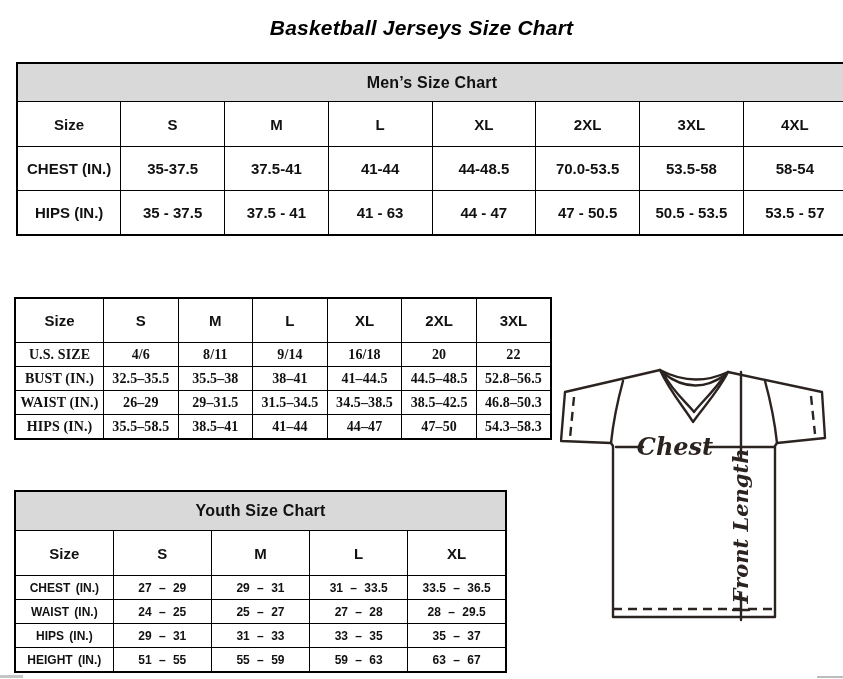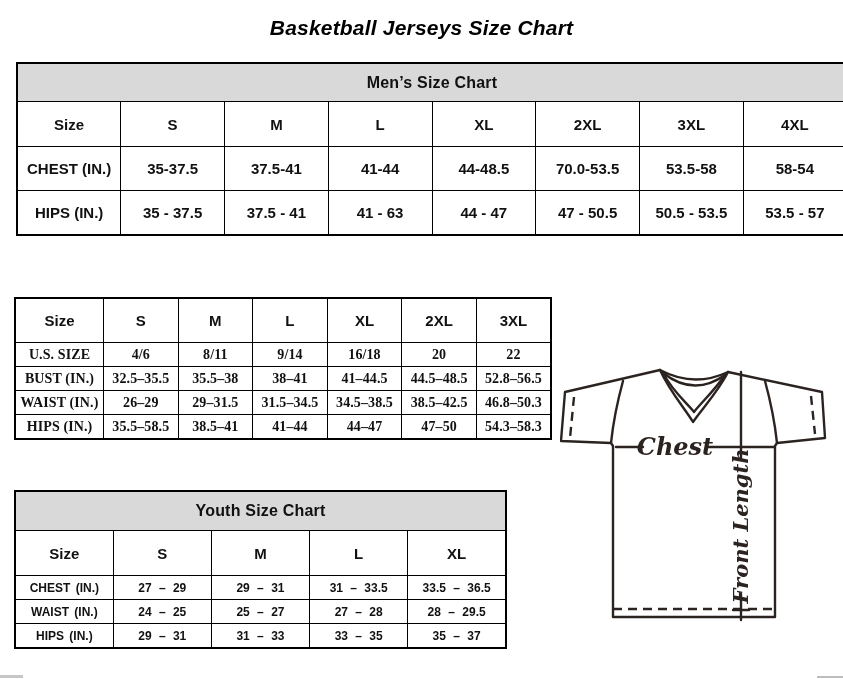--- a/index.html
+++ b/index.html
@@ -177,20 +177,27 @@
           <td>27 – 28</td>
           <td>28 – 29.5</td>
         </tr>
         <tr class="data-row">
           <th class="row-label">HIPS (IN.)</th>
           <td>29 – 31</td>
           <td>31 – 33</td>
           <td>33 – 35</td>
           <td>35 – 37</td>
         </tr>
+        <tr class="data-row">
+          <th class="row-label">HEIGHT (IN.)</th>
+          <td>51 – 55</td>
+          <td>55 – 59</td>
+          <td>59 – 63</td>
+          <td>63 – 67</td>
+        </tr>
       </tbody>
     </table>
 
   <div class="diagram">
     <svg width="274" height="264" viewBox="0 0 274 264">
 
       <path class="jersey-line" d="M 100,7 L 5,29 L 1,78 L 51,80 L 53,83 L 53,254 L 215,254 L 215,83 L 217,80 L 265,75 L 262,29 L 168,9"></path>
 
       <path class="jersey-line" d="M 100,7 Q 134,25 168,9"></path>
       <path class="jersey-line" d="M 103,10 Q 134,34 165,12"></path>

